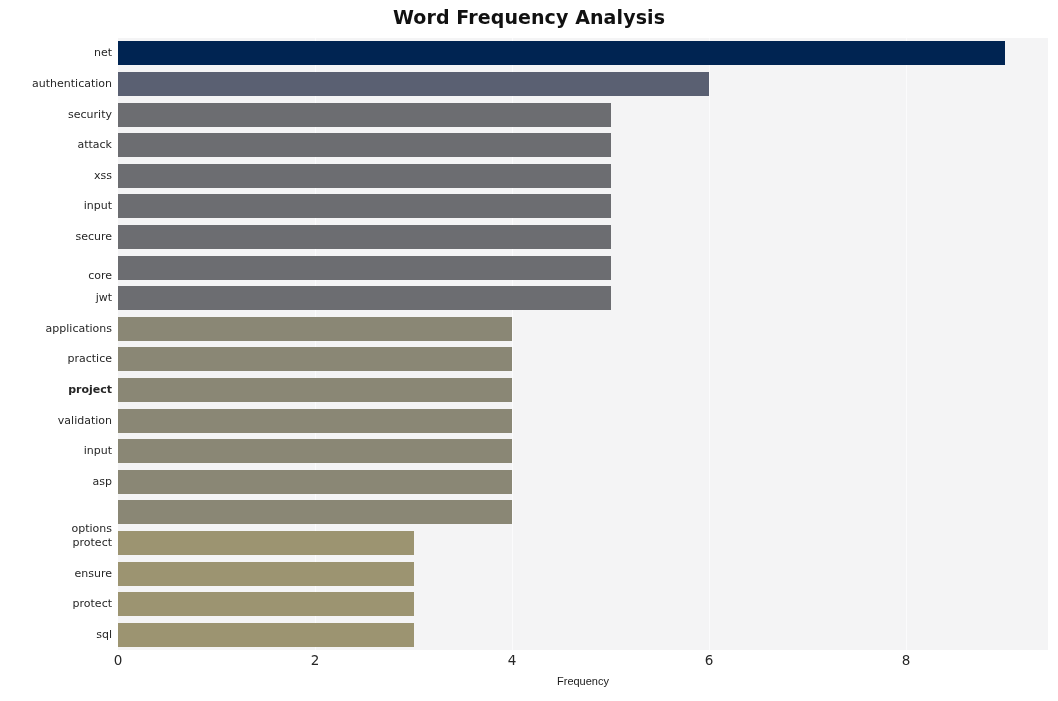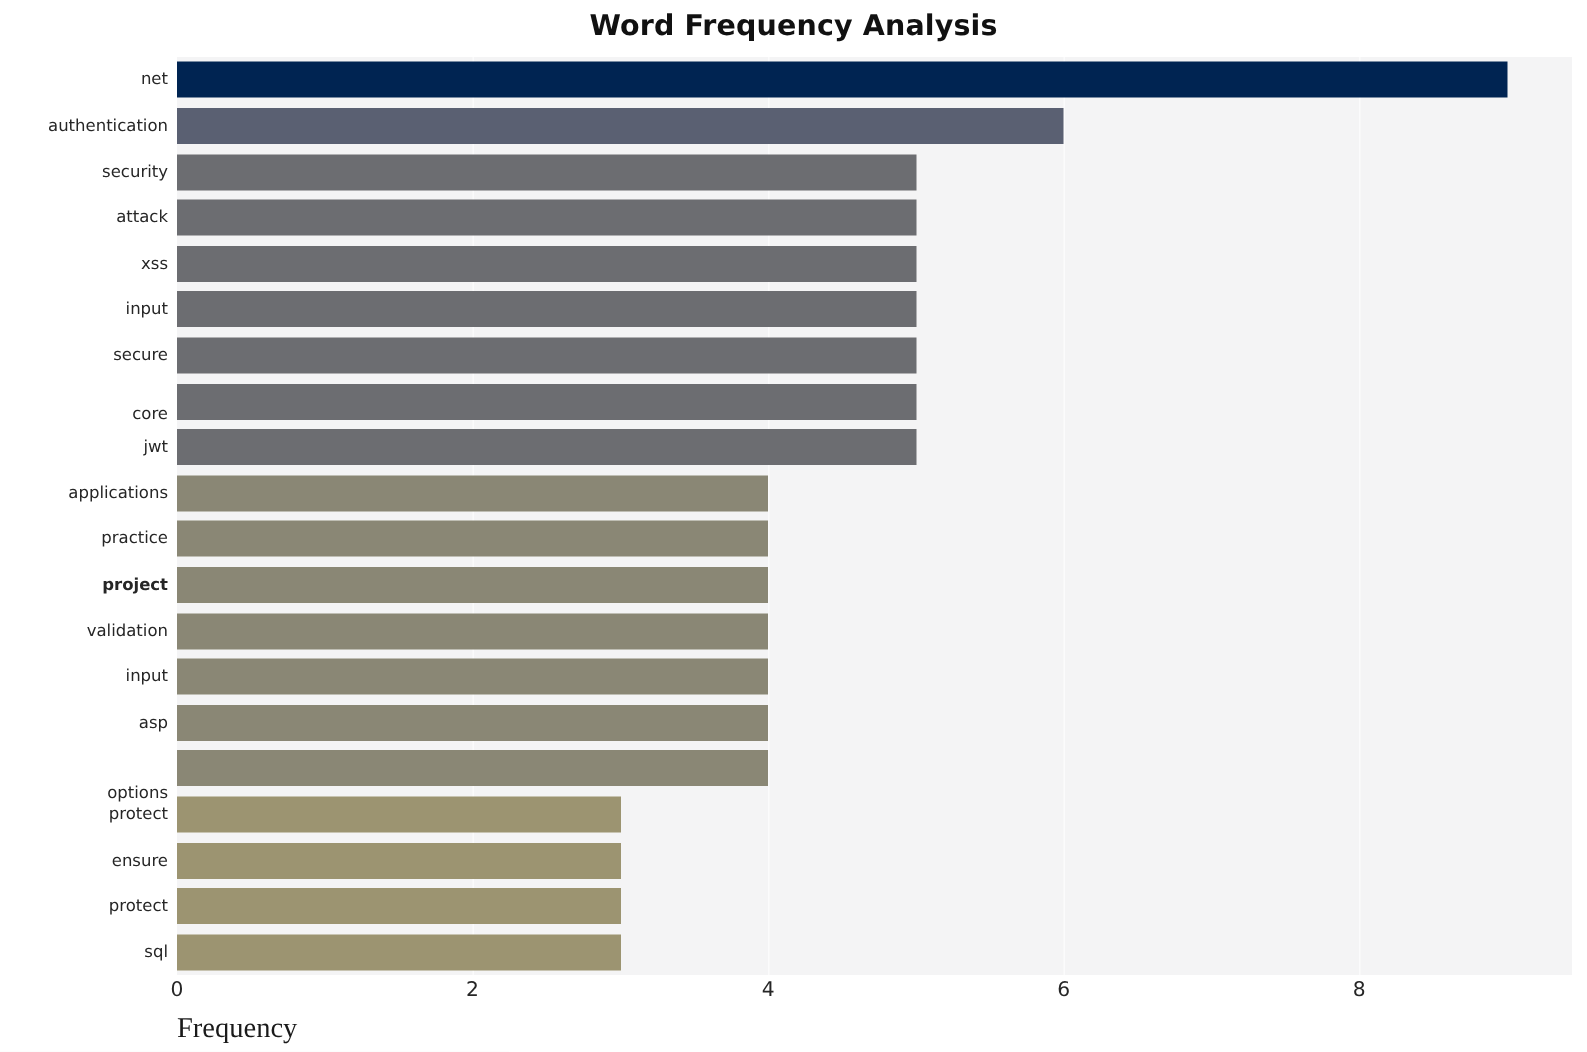--- a/index.html
+++ b/index.html
@@ -98,23 +98,24 @@
     font-size: 13.5px;
     color: #262626;
     font-family: "DejaVu Sans", "Liberation Sans", sans-serif;
   }
 
   #x-axis-title {
     position: absolute;
     left: 118px;
     top: 675px;
     width: 930px;
-    font-size: 19px;
+    text-align: center;
+    font-size: 11px;
     color: #1a1a1a;
-    font-family: Liberation Serif, serif;
+    font-family: Liberation Sans, sans-serif;
   }
 </style>
 </head>
 <body>
 
 <div id="figure">
 
   <div id="chart-title">Word Frequency Analysis</div>
 
   <div id="plot-area">

